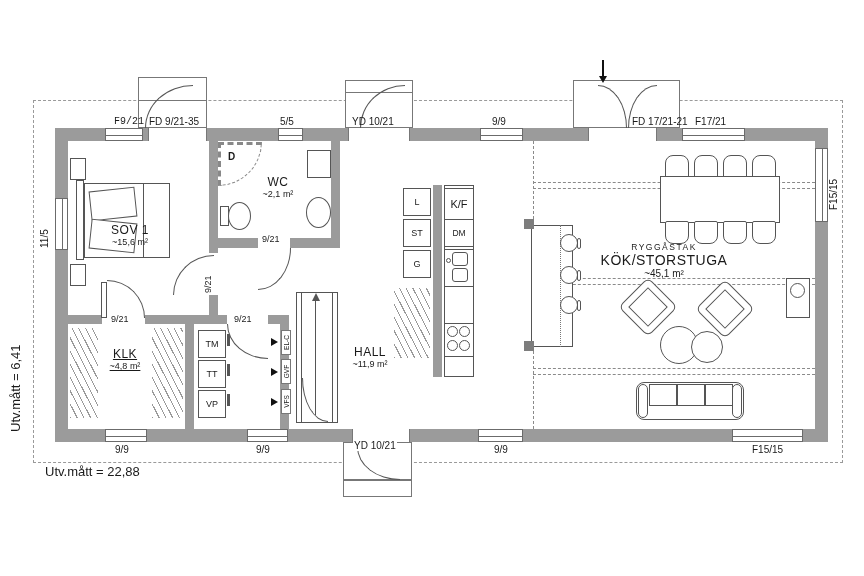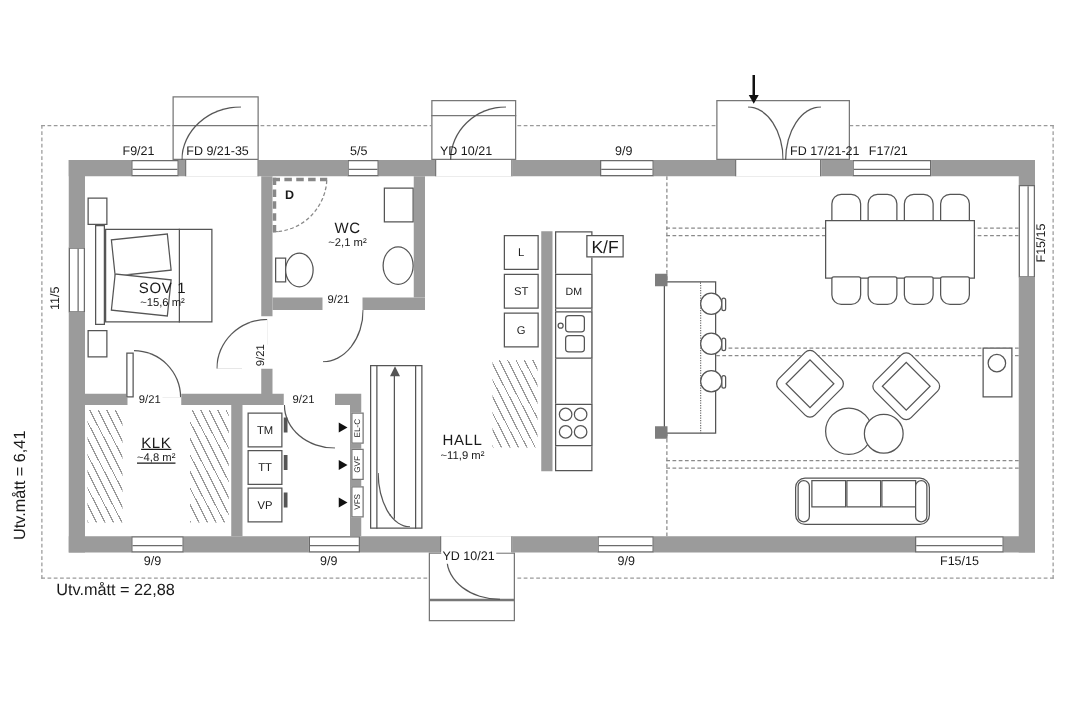--- a/index.html
+++ b/index.html
@@ -147,21 +147,21 @@
   <div class="ln" style="left:315px;top:300px;width:1px;height:115px;"></div>
   <div class="tri-u" style="left:312px;top:293px;"></div>
 
   <div class="applbl" style="left:403px;top:188px;width:28px;height:28px;">L</div>
   <div class="applbl" style="left:403px;top:219px;width:28px;height:28px;text-align:center;">ST</div>
   <div class="applbl" style="left:403px;top:250px;width:28px;height:28px;">G</div>
   <div class="hatch" style="left:394px;top:288px;width:36px;height:70px;"></div>
 
   <div class="w" style="left:433px;top:185px;width:9px;height:192px;"></div>
   <div class="f" style="left:444px;top:185px;width:30px;height:192px;"></div>
-  <div class="applbl" style="left:444px;top:188px;width:30px;height:18px;font-size:14px;margin-left:25px;">K/F</div>
+  <div class="applbl" style="left:444px;top:188px;width:30px;height:32px;font-size:11px;">K/F</div>
   <div class="applbl" style="left:444px;top:219px;width:30px;height:28px;font-size:8.5px;">DM</div>
   <div class="f" style="left:444px;top:249px;width:30px;height:38px;"></div>
   <div class="f" style="left:452px;top:252px;width:16px;height:14px;border-radius:3px;"></div>
   <div class="f" style="left:452px;top:268px;width:16px;height:14px;border-radius:3px;"></div>
   <div class="c" style="left:446px;top:258px;width:5px;height:5px;"></div>
   <div class="f" style="left:444px;top:323px;width:30px;height:34px;"></div>
   <div class="c" style="left:447px;top:326px;width:11px;height:11px;"></div>
   <div class="c" style="left:459px;top:326px;width:11px;height:11px;"></div>
   <div class="c" style="left:447px;top:340px;width:11px;height:11px;"></div>
   <div class="c" style="left:459px;top:340px;width:11px;height:11px;"></div>
@@ -196,21 +196,21 @@
   <div class="f" style="left:636px;top:382px;width:108px;height:38px;border-radius:8px;"></div>
   <div class="f" style="left:649px;top:384px;width:28px;height:22px;"></div>
   <div class="f" style="left:677px;top:384px;width:28px;height:22px;"></div>
   <div class="f" style="left:705px;top:384px;width:28px;height:22px;"></div>
   <div class="f" style="left:638px;top:384px;width:10px;height:34px;border-radius:5px;"></div>
   <div class="f" style="left:732px;top:384px;width:10px;height:34px;border-radius:5px;"></div>
 
   <div class="f" style="left:786px;top:278px;width:24px;height:40px;"></div>
   <div class="c" style="left:790px;top:283px;width:15px;height:15px;"></div>
 
-  <div class="lb" style="left:98px;top:116px;">F9/21</div>
+  <div class="lb" style="left:114px;top:116px;font-family:Liberation Mono, monospace;">F9/21</div>
   <div class="lb" style="left:149px;top:116px;">FD 9/21-35</div>
   <div class="lb" style="left:280px;top:116px;">5/5</div>
   <div class="lb" style="left:352px;top:116px;">YD 10/21</div>
   <div class="lb" style="left:492px;top:116px;">9/9</div>
   <div class="lb" style="left:596px;top:116px;margin-left:36px;">FD 17/21-21</div>
   <div class="lb" style="left:695px;top:116px;">F17/21</div>
 
   <div class="lb" style="left:115px;top:444px;">9/9</div>
   <div class="lb" style="left:256px;top:444px;">9/9</div>
   <div class="lbs" style="left:353px;top:441px;font-size:10px;">YD 10/21</div>
@@ -235,17 +235,22 @@
   </div>
   <div class="lb" style="left:228px;top:151px;font-weight:bold;">D</div>
   <div class="rblock" style="left:95px;top:348px;width:60px;text-decoration:underline;">
     <div class="rname">KLK</div>
     <div class="rarea">~4,8 m²</div>
   </div>
   <div class="rblock" style="left:340px;top:346px;width:60px;">
     <div class="rname">HALL</div>
     <div class="rarea">~11,9 m²</div>
   </div>
+  <div class="rblock" style="left:598px;top:242px;width:132px;">
+    <div style="font-size:8.5px;line-height:10px;letter-spacing:1.5px;">RYGGÅSTAK</div>
+    <div style="font-size:14px;line-height:16px;letter-spacing:.5px;">KÖK/STORSTUGA</div>
+    <div style="font-size:10px;line-height:12px;">~45,1 m²</div>
+  </div>
 
   <div class="rot" style="left:8px;top:432px;width:120px;font-size:13px;">Utv.mått = 6,41</div>
   <div class="lb" style="left:45px;top:466px;font-size:13px;">Utv.mått = 22,88</div>
 
 </div>
 
 </body></html>

